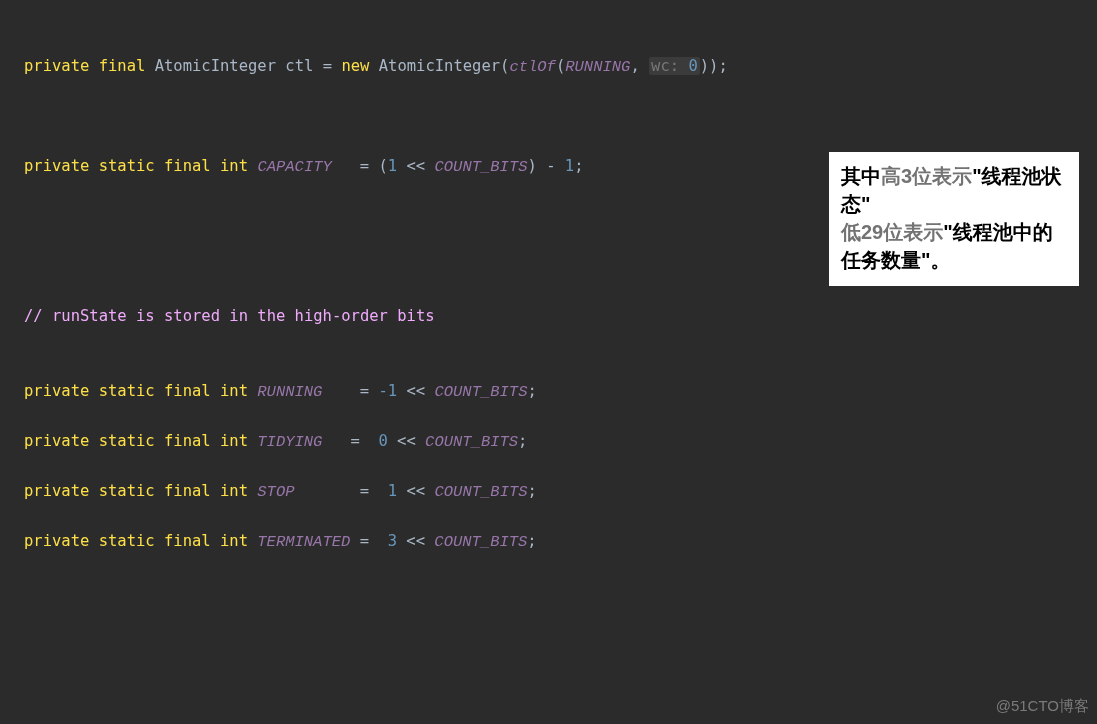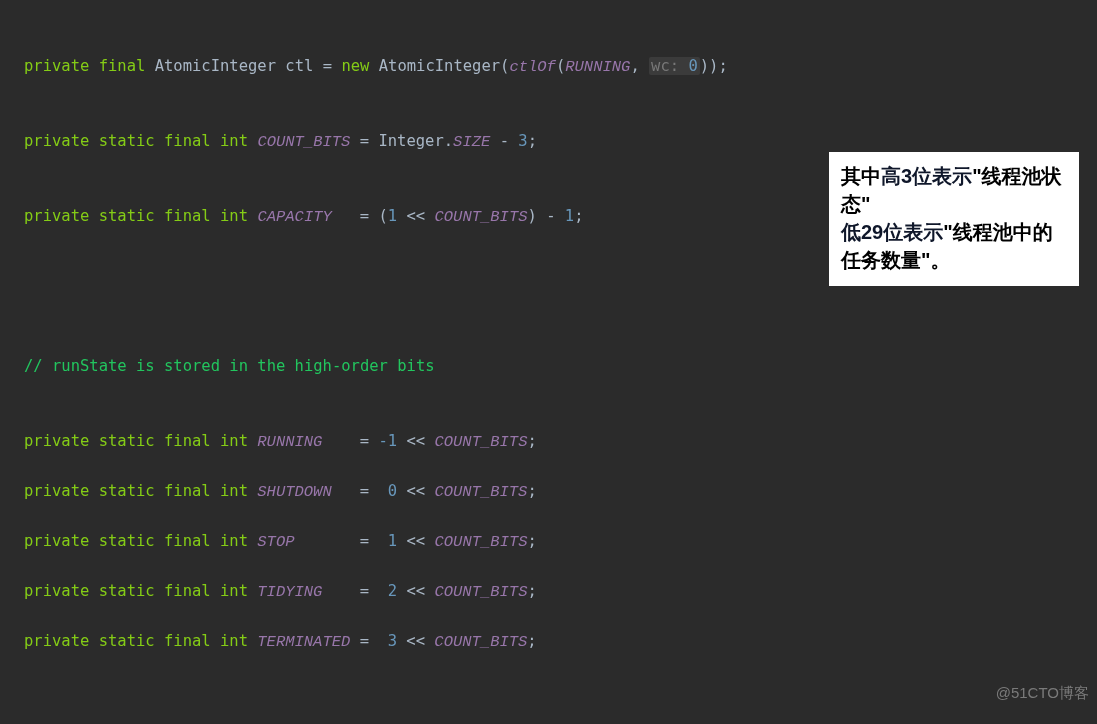--- a/index.html
+++ b/index.html
@@ -16,81 +16,79 @@
   }
   .editor {
     padding: 4px 0 0 0;
     white-space: pre;
   }
   .line {
     padding-left: 24px;
     height: 25px;
     position: relative;
   }
-  .kw   { color: #84cc16; }
+  .kw   { color: #fde047; }
   .cls  { color: #a9b7c6; text-align: center; }
   .it   { color: #9876aa; font-style: italic; font-family: Liberation Mono, monospace; }
   .num  { color: #6897bb; }
   .op   { color: #a9b7c6; }
   .pn   { color: #a9b7c6; }
-  .cm   { color: #22c55e; }
+  .cm   { color: #f0abfc; }
   .hint { color:#787878; }
   .txt  { color:#a9b7c6; }
 
   .annotation {
     position:absolute;
     right:18px;
     top:152px;
     width:250px;
     background:#fff;
     color:#000;
     font-family: "Microsoft YaHei","PingFang SC",sans-serif;
     font-size:20px;
     line-height:28px;
     font-weight:700;
     padding:10px 12px 12px 12px;
     box-sizing:border-box;
     z-index:5;
   }
-  .annotation .red { color:#0f172a; }
+  .annotation .red { color:#737373; }
 
   .watermark {
     position:absolute;
     right:8px;
-    bottom:19px;
+    bottom:6px;
     color:#7a7a7a;
     font-family:"Microsoft YaHei",sans-serif;
     font-size:15px;
   }
 
   .dimhl {
     background:#3b3b3b;
     padding:0 2px;
     border-radius:2px;
   }
 </style>
 </head>
 <body>
 
 <div class="editor">
 
 <div class="line"><span class="kw">private</span> <span class="kw">final</span> <span class="cls">AtomicInteger</span> <span class="txt">ctl</span> <span class="op">=</span> <span class="kw">new</span> <span class="cls">AtomicInteger</span><span class="pn">(</span><span class="it">ctlOf</span><span class="pn">(</span><span class="it">RUNNING</span><span class="pn">, </span><span class="dimhl"><span class="hint">wc:</span><span> </span><span class="num">0</span></span><span class="pn">));</span></div>
 
-<div class="line"><span class="kw">private</span> <span class="kw">static</span> <span class="kw">final</span> <span class="kw">int</span> <span class="it">COUNT_BITS</span> <span class="op">=</span> <span class="cls">Integer</span><span class="pn">.</span><span class="it">SIZE</span><span class="op"> - </span><span class="num">3</span><span class="pn">;</span></div>
 
 <div class="line"><span class="kw">private</span> <span class="kw">static</span> <span class="kw">final</span> <span class="kw">int</span> <span class="it">CAPACITY</span><span>   </span><span class="op">=</span><span class="pn"> (</span><span class="num">1</span><span class="op"> &lt;&lt; </span><span class="it">COUNT_BITS</span><span class="pn">)</span><span class="op"> - </span><span class="num">1</span><span class="pn">;</span></div>
 
 <div class="line"> </div>
 
 <div class="line"><span class="cm">// runState is stored in the high-order bits</span></div>
 
 <div class="line"><span class="kw">private static final int </span><span class="it">RUNNING</span><span>    </span><span class="op">= </span><span class="num">-1</span><span class="op"> &lt;&lt; </span><span class="it">COUNT_BITS</span><span class="pn">;</span></div>
-<div class="line"><span class="kw">private static final int </span><span class="it">SHUTDOWN</span><span>   </span><span class="op">=  </span><span class="num">0</span><span class="op"> &lt;&lt; </span><span class="it">COUNT_BITS</span><span class="pn">;</span></div>
+<div class="line"><span class="kw">private static final int </span><span class="it">TIDYING</span><span>   </span><span class="op">=  </span><span class="num">0</span><span class="op"> &lt;&lt; </span><span class="it">COUNT_BITS</span><span class="pn">;</span></div>
 <div class="line"><span class="kw">private static final int </span><span class="it">STOP</span><span>       </span><span class="op">=  </span><span class="num">1</span><span class="op"> &lt;&lt; </span><span class="it">COUNT_BITS</span><span class="pn">;</span></div>
-<div class="line"><span class="kw">private static final int </span><span class="it">TIDYING</span><span>    </span><span class="op">=  </span><span class="num">2</span><span class="op"> &lt;&lt; </span><span class="it">COUNT_BITS</span><span class="pn">;</span></div>
 <div class="line"><span class="kw">private static final int </span><span class="it">TERMINATED</span><span> </span><span class="op">=  </span><span class="num">3</span><span class="op"> &lt;&lt; </span><span class="it">COUNT_BITS</span><span class="pn">;</span></div>
 
 <div class="line"> </div>
 
 
 
 
 
 
 

